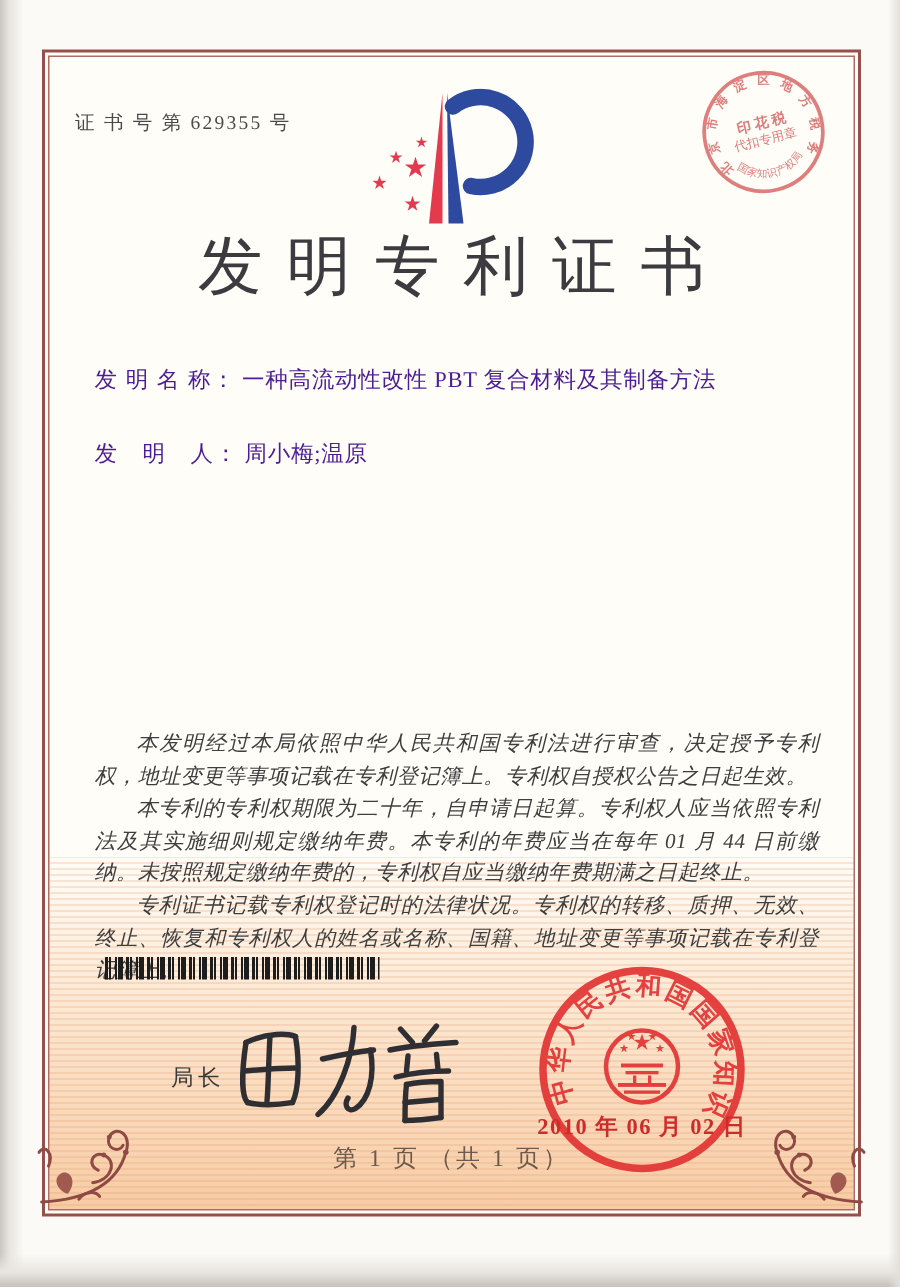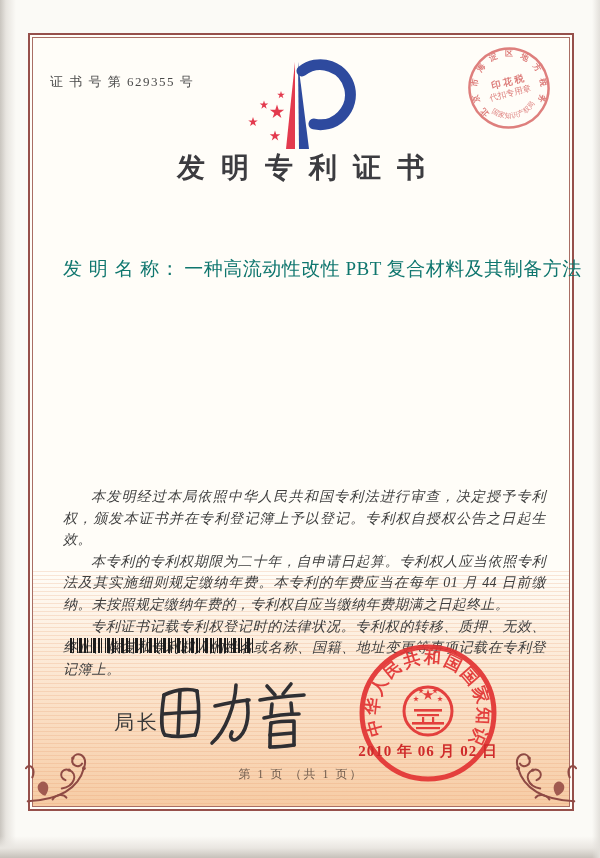--- a/index.html
+++ b/index.html
@@ -31,54 +31,54 @@
   }
 
   .cert-number{position:absolute;left:20px;top:38px;font-size:13px;color:#4a4a4a;letter-spacing:1.5px;}
 
   .logo{position:absolute;left:204px;top:24px;width:145px;height:95px;}
 
   .tax-stamp{position:absolute;left:435px;top:9px;width:88px;height:88px;opacity:.9;}
 
   .title{
     position:absolute;left:0;top:114px;width:100%;text-align:center;
-    font-size:28px;font-weight:700;color:#3c3c40;letter-spacing:16px;padding-left:16px;box-sizing:border-box;
-  }
-
-  .field{position:absolute;left:33px;font-size:19px;color:#0f766e;white-space:nowrap;margin-top:12px;}
+    font-size:43px;font-weight:400;color:#3c3c40;letter-spacing:16px;padding-left:16px;box-sizing:border-box;
+  }
+
+  .field{position:absolute;left:33px;font-size:15px;color:#4c1d95;white-space:nowrap;}
   .flabel{letter-spacing:1px;}
   .fvalue{margin-left:4px;letter-spacing:0.5px;}
   .f0{top:209px}.f1{top:258px}.f2{top:300px}.f3{top:343px}.f4{top:389px}.f5{top:431px}
 
   .paras{position:absolute;left:33px;top:451px;width:483px;}
   .paras p{
     margin:0;font-size:14px;line-height:21.6px;color:#3e3e3e;
     text-indent:2em;font-style:italic;letter-spacing:0.4px;text-align:justify;
   }
 
   .barcode{
     position:absolute;left:40px;top:603px;width:183px;height:15px;
     background:repeating-linear-gradient(90deg,
       #1d1d1d 0 2px, transparent 2px 3px,
       #1d1d1d 3px 4px, transparent 4px 7px,
       #1d1d1d 7px 8px, transparent 8px 9px,
       #1d1d1d 9px 12px, transparent 12px 14px);
   }
 
-  .director-label{position:absolute;left:84px;top:674px;font-size:20px;color:#3a3a3a;letter-spacing:3px;}
+  .director-label{position:absolute;left:84px;top:674px;font-size:15px;color:#3a3a3a;letter-spacing:3px;}
   .signature{position:absolute;left:122px;top:638px;width:165px;height:88px;}
 
   .seal{position:absolute;left:328px;top:608px;width:140px;height:140px;}
   .seal-date{
     position:absolute;left:308px;top:707px;width:180px;text-align:center;
     font-size:15px;font-weight:bold;color:#cf2b2b;letter-spacing:1px;white-space:nowrap;
   }
 
   .footer{position:absolute;left:0;bottom:26px;width:100%;text-align:center;
-    font-size:12px;color:#6e5a4c;letter-spacing:2px;}
+    font-size:16px;color:#6e5a4c;letter-spacing:2px;}
 
   .orn{position:absolute;width:92px;height:92px;}
   .orn-right{right:-5px;bottom:4px;}
   .orn-left{left:-5px;bottom:4px;transform:scaleX(-1);}
 </style>
 </head>
 <body>
 
 <div class="edge-left"></div>
 <div class="edge-bottom"></div>
@@ -120,23 +120,26 @@
       <text x="44" y="41" font-size="9.5" fill="#d96f6d" text-anchor="middle" font-weight="bold">印 花 税</text>
       <text x="44" y="52" font-size="8.5" fill="#d96f6d" text-anchor="middle">代扣专用章</text>
     </g>
   </svg>
 
   <div class="title">发明专利证书</div>
 
   <div class="field f0">
     <span class="flabel">发 明 名 称：</span><span class="fvalue">一种高流动性改性 PBT 复合材料及其制备方法</span>
   </div>
+  <div class="field f1">
+    <span class="flabel">发　明　人：</span><span class="fvalue">周小梅;温原</span>
+  </div>
 
   <div class="paras">
-    <p>本发明经过本局依照中华人民共和国专利法进行审查，决定授予专利权，颁发本证书并在专利登记簿上予以登记。专利权自授权公告之日起生效。</p>
+    <p>本发明经过本局依照中华人民共和国专利法进行审查，决定授予专利权，地址变更等事项记载在专利登记簿上。专利权自授权公告之日起生效。</p>
     <p>本专利的专利权期限为二十年，自申请日起算。专利权人应当依照专利法及其实施细则规定缴纳年费。本专利的年费应当在每年 01 月 44 日前缴纳。未按照规定缴纳年费的，专利权自应当缴纳年费期满之日起终止。</p>
     <p>专利证书记载专利权登记时的法律状况。专利权的转移、质押、无效、终止、恢复和专利权人的姓名或名称、国籍、地址变更等事项记载在专利登记簿上。</p>
   </div>
 
   <div class="barcode"></div>
 
   <div class="director-label">局长</div>
 
   <svg class="signature" viewBox="0 0 165 88" fill="none" stroke="#2f2f33" stroke-width="3.6" stroke-linecap="round" stroke-linejoin="round">
 

